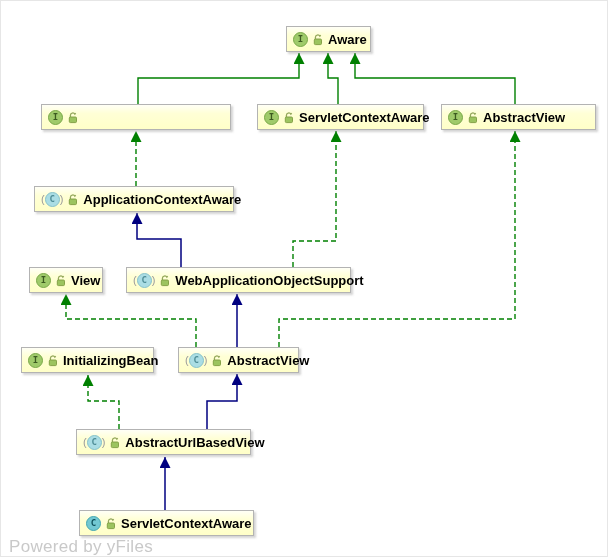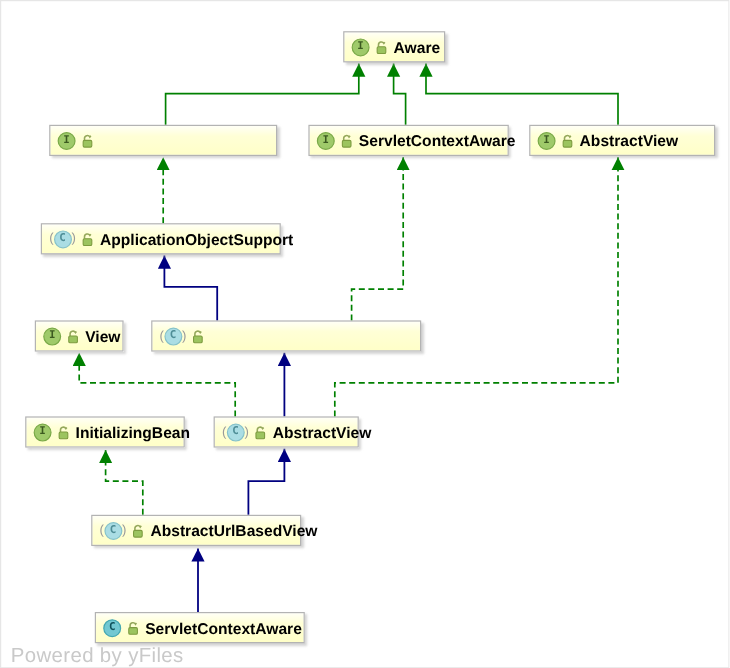--- a/index.html
+++ b/index.html
@@ -122,21 +122,21 @@
         <span class="paren">(</span>
         <span class="circle">C</span>
         <span class="paren">)</span>
       </span>
     <span class="lock">
       <svg width="12" height="13" viewBox="0 0 12 13">
           <path d="M3.4 6 V4.4 A2.4 2.4 0 0 1 7.9 3.2 L8.7 2.2" fill="none" stroke="#95a85c" stroke-width="1.3"></path>
           <rect x="2.3" y="6" width="7.2" height="5.6" rx="1.1" fill="#9cc45f" stroke="#7d9b3f" stroke-width="0.9"></rect>
         </svg>
     </span>
-    <span class="label">ApplicationObjectSupport</span>
+    <span class="label">ApplicationContextAware</span>
   </div>
 
   <div class="node iface" style="left:28px;top:266px;width:74px;">
     <span class="icon-wrap">
         <span class="circle">I</span>
       </span>
     <span class="lock">
       <svg width="12" height="13" viewBox="0 0 12 13">
           <path d="M3.4 6 V4.4 A2.4 2.4 0 0 1 7.9 3.2 L8.7 2.2" fill="none" stroke="#95a85c" stroke-width="1.3"></path>
           <rect x="2.3" y="6" width="7.2" height="5.6" rx="1.1" fill="#9cc45f" stroke="#7d9b3f" stroke-width="0.9"></rect>
@@ -150,20 +150,21 @@
         <span class="paren">(</span>
         <span class="circle">C</span>
         <span class="paren">)</span>
       </span>
     <span class="lock">
       <svg width="12" height="13" viewBox="0 0 12 13">
           <path d="M3.4 6 V4.4 A2.4 2.4 0 0 1 7.9 3.2 L8.7 2.2" fill="none" stroke="#95a85c" stroke-width="1.3"></path>
           <rect x="2.3" y="6" width="7.2" height="5.6" rx="1.1" fill="#9cc45f" stroke="#7d9b3f" stroke-width="0.9"></rect>
         </svg>
     </span>
+    <span class="label">WebApplicationObjectSupport</span>
   </div>
 
   <div class="node iface" style="left:20px;top:346px;width:133px;">
     <span class="icon-wrap">
         <span class="circle">I</span>
       </span>
     <span class="lock">
       <svg width="12" height="13" viewBox="0 0 12 13">
           <path d="M3.4 6 V4.4 A2.4 2.4 0 0 1 7.9 3.2 L8.7 2.2" fill="none" stroke="#95a85c" stroke-width="1.3"></path>
           <rect x="2.3" y="6" width="7.2" height="5.6" rx="1.1" fill="#9cc45f" stroke="#7d9b3f" stroke-width="0.9"></rect>

